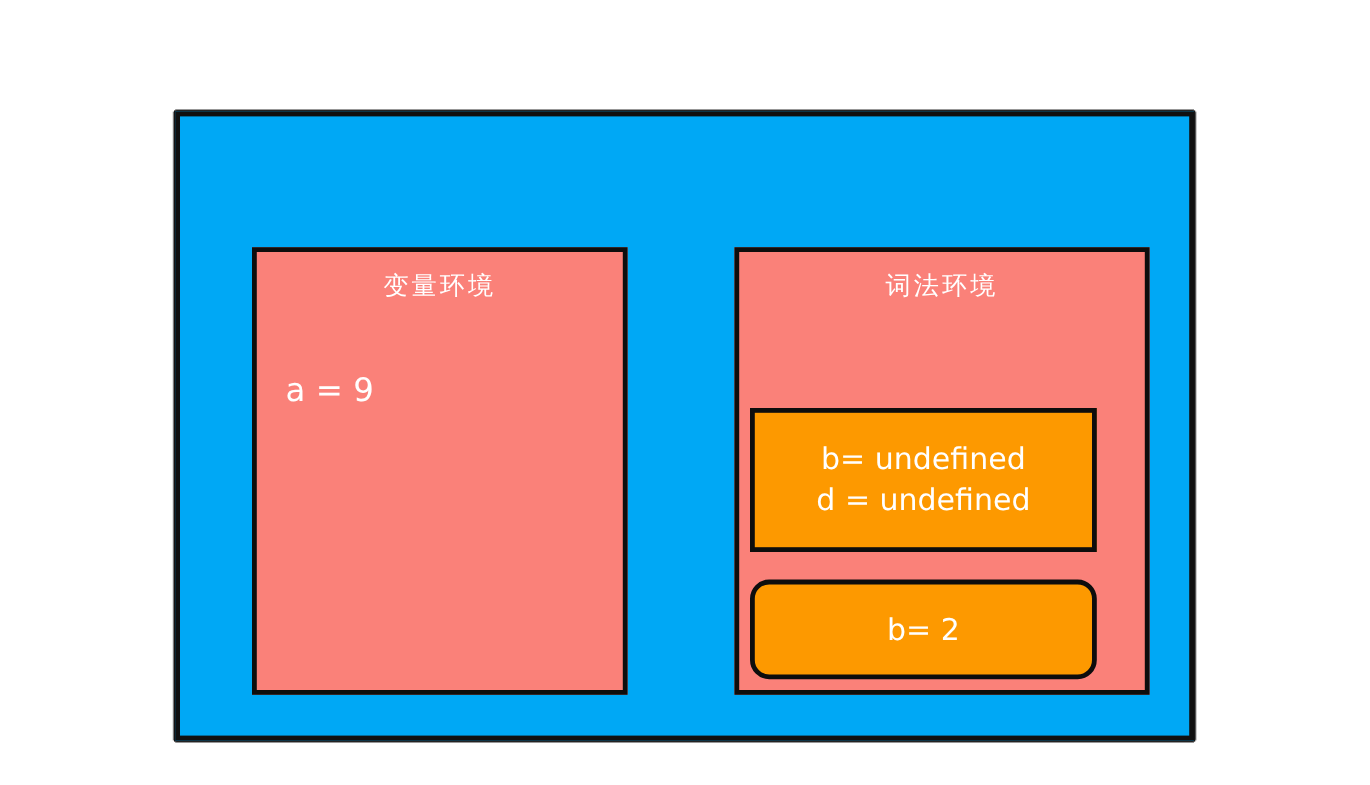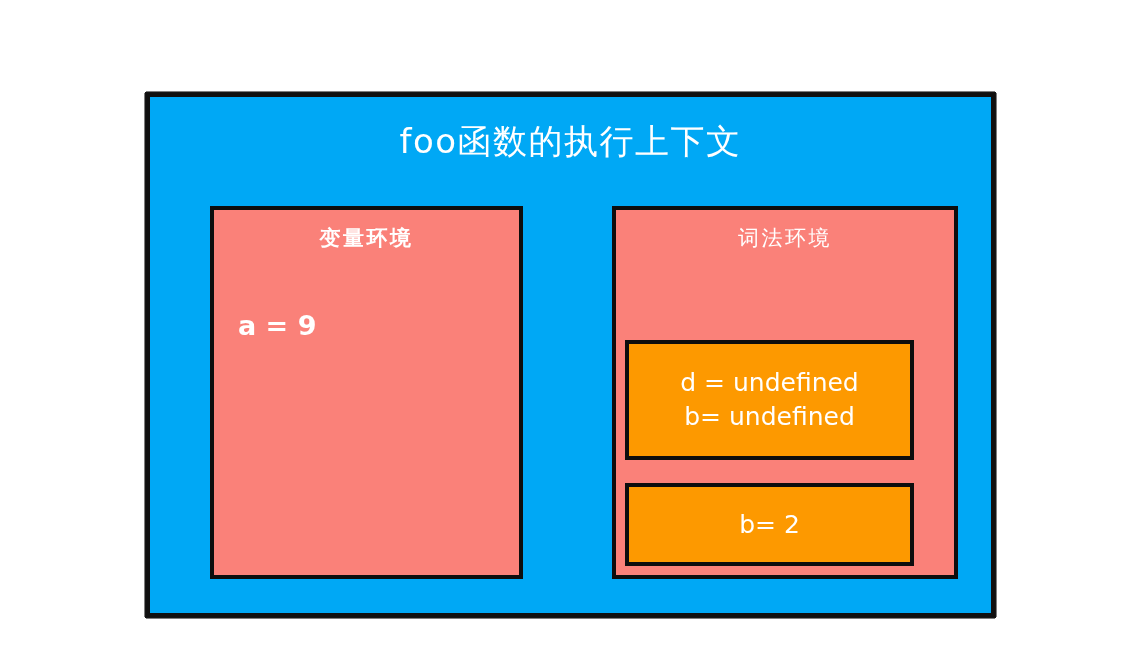--- a/index.html
+++ b/index.html
@@ -65,21 +65,20 @@
     background: #fa8179;
     border: 4px solid #0d0d0d;
     box-sizing: border-box;
   }
 
   #variable-environment-panel {
     left: 60px;
     top: 109px;
     width: 313px;
     height: 373px;
-    font-weight: bold;
   }
 
   #lexical-environment-panel {
     left: 462px;
     top: 109px;
     width: 346px;
     height: 373px;
   }
 
   .env-title {
@@ -132,56 +131,56 @@
     top: 130px;
     width: 289px;
     height: 120px;
   }
 
   #record-box-assigned {
     left: 9px;
     top: 273px;
     width: 289px;
     height: 83px;
+    border-radius: 16px;
   }
 
   .record-row {
     color: #ffffff;
     font-size: 25px;
     line-height: 34px;
     white-space: nowrap;
     text-align: center;
   }
 </style>
 </head>
 <body>
 
 <div id="diagram-canvas">
 
   <div class="context-box">
 
-    <div class="context-title">foo函数的执行上下文</div>
 
     <div class="env-panel" id="variable-environment-panel">
 
       <div class="env-title">变量环境</div>
 
       <div class="binding-list">
         <div class="binding-row">a = 9</div>
       </div>
 
     </div>
 
     <div class="env-panel" id="lexical-environment-panel">
 
       <div class="env-title">词法环境</div>
 
       <div class="record-box" id="record-box-tdz">
+        <div class="record-row">b= undefined</div>
         <div class="record-row">d = undefined</div>
-        <div class="record-row">b= undefined</div>
       </div>
 
       <div class="record-box" id="record-box-assigned">
         <div class="record-row">b= 2</div>
       </div>
 
     </div>
 
   </div>
 </div>

